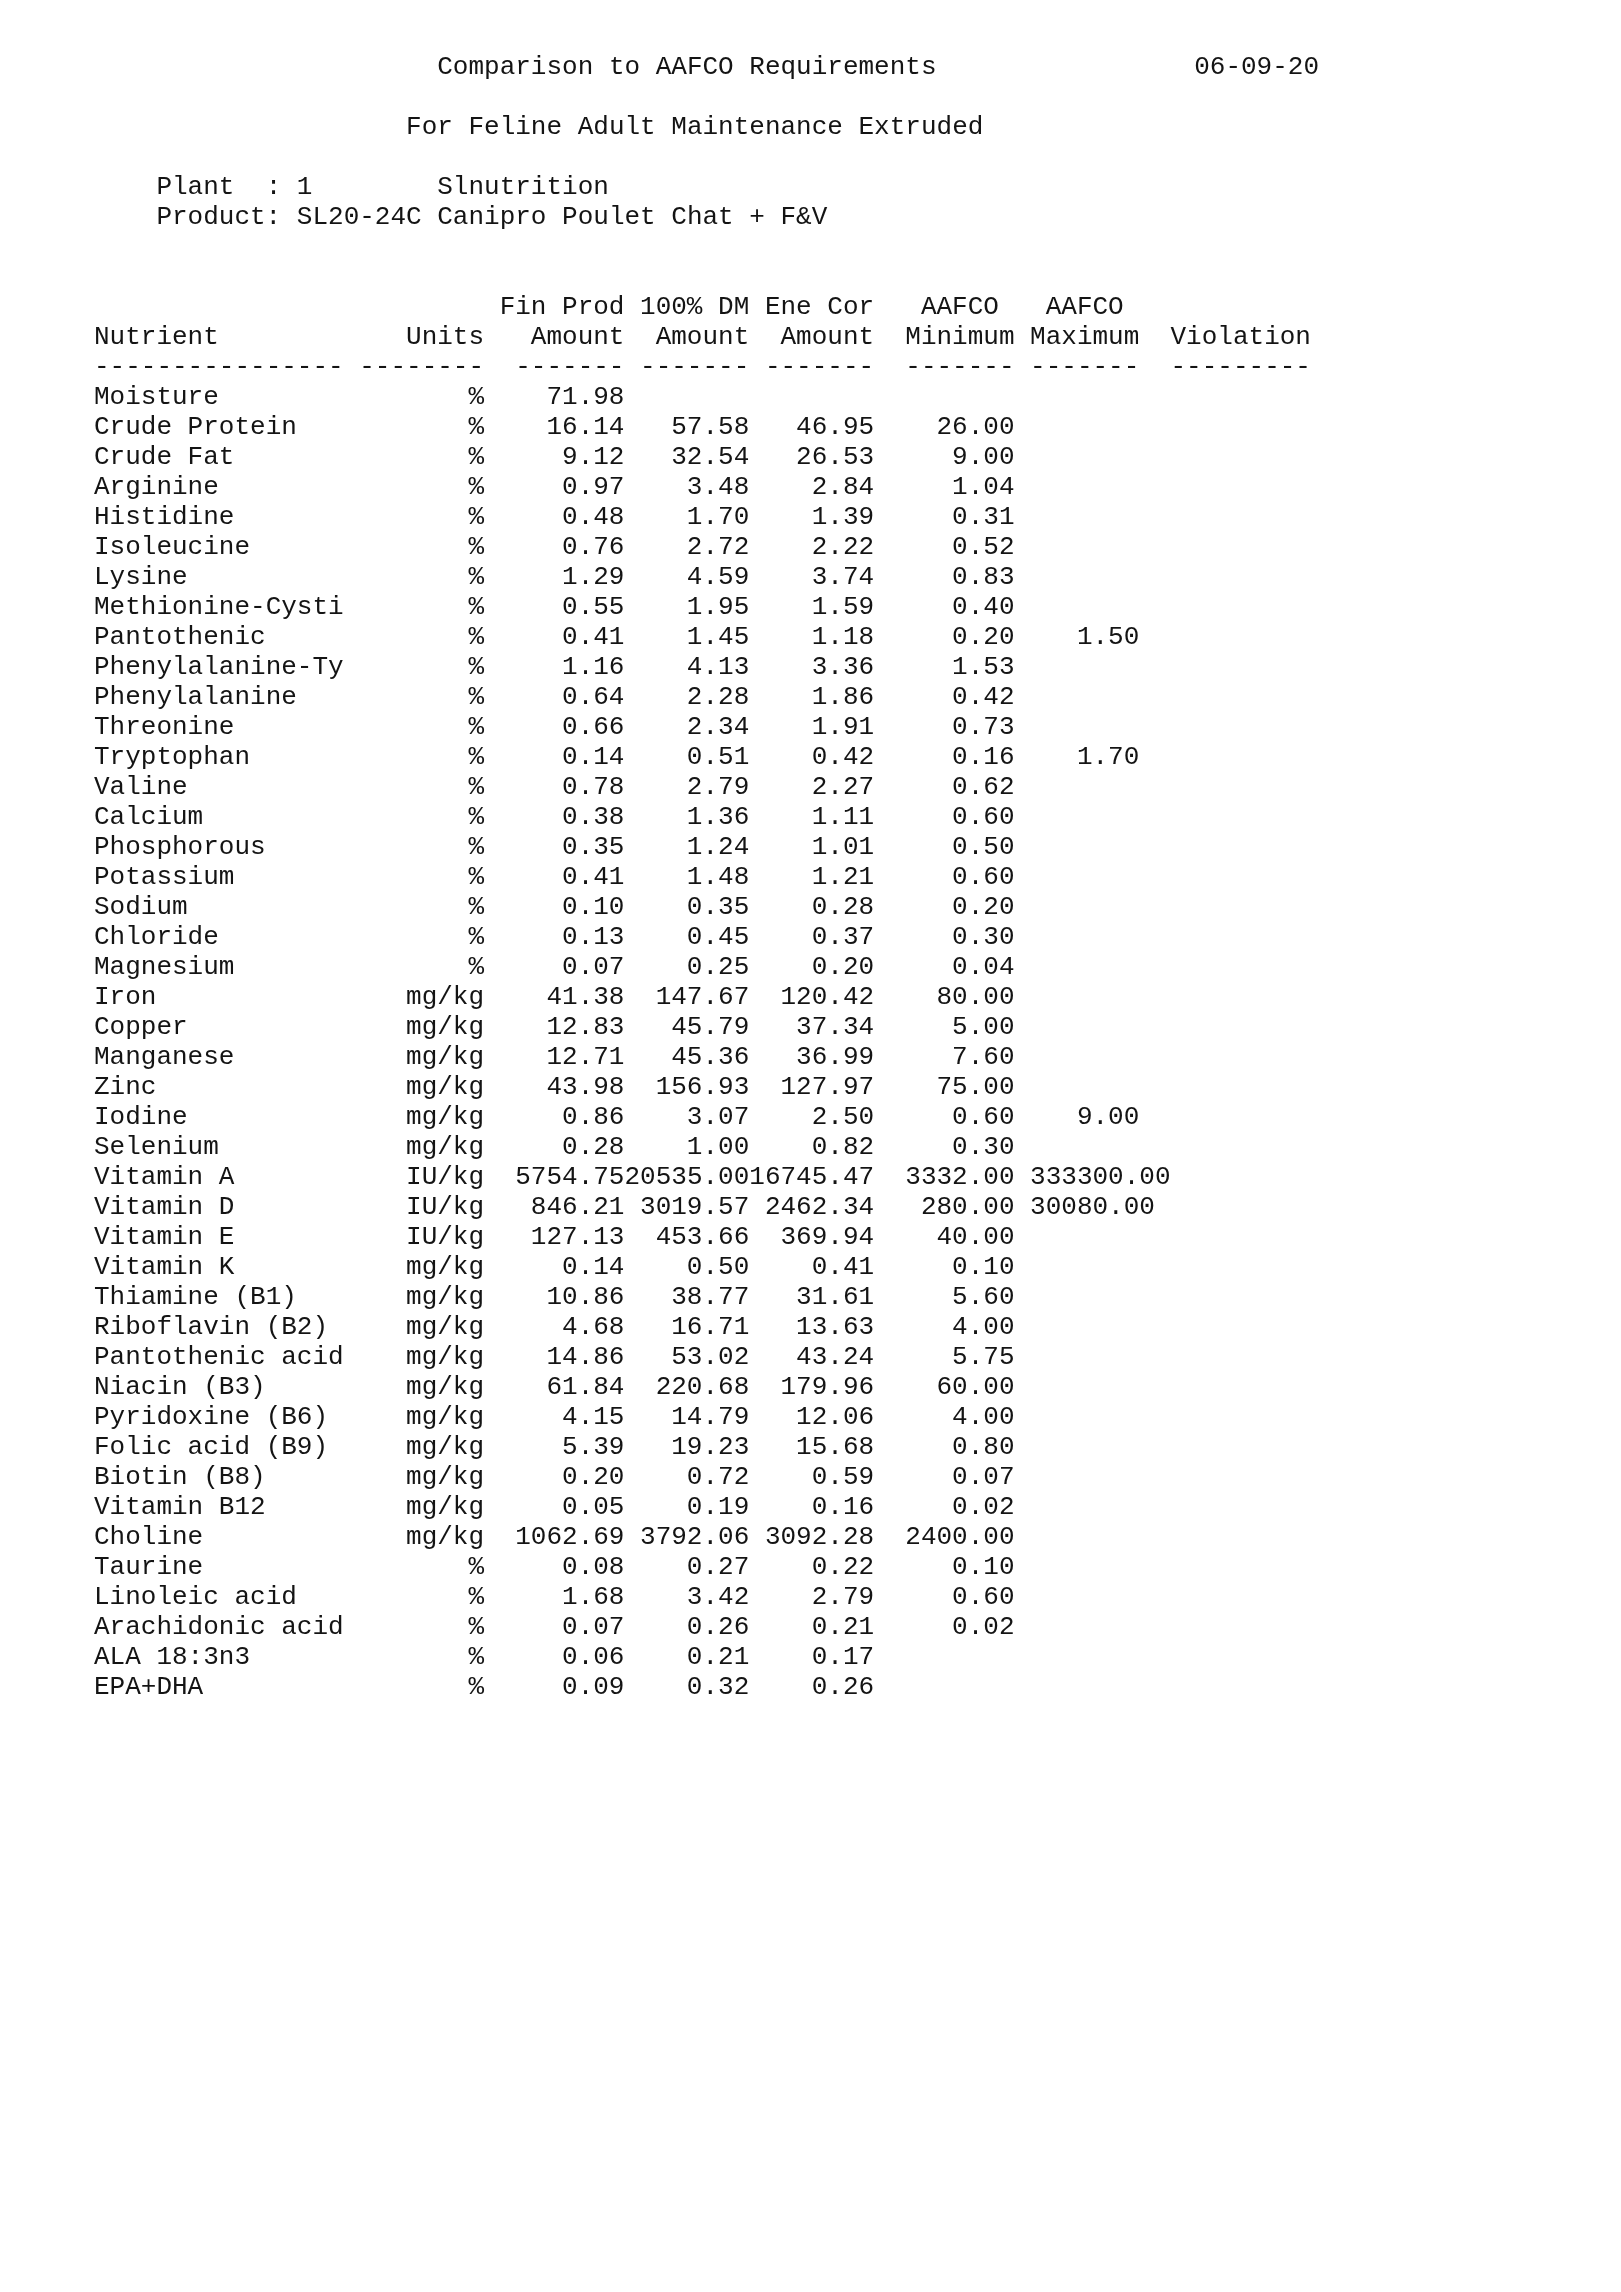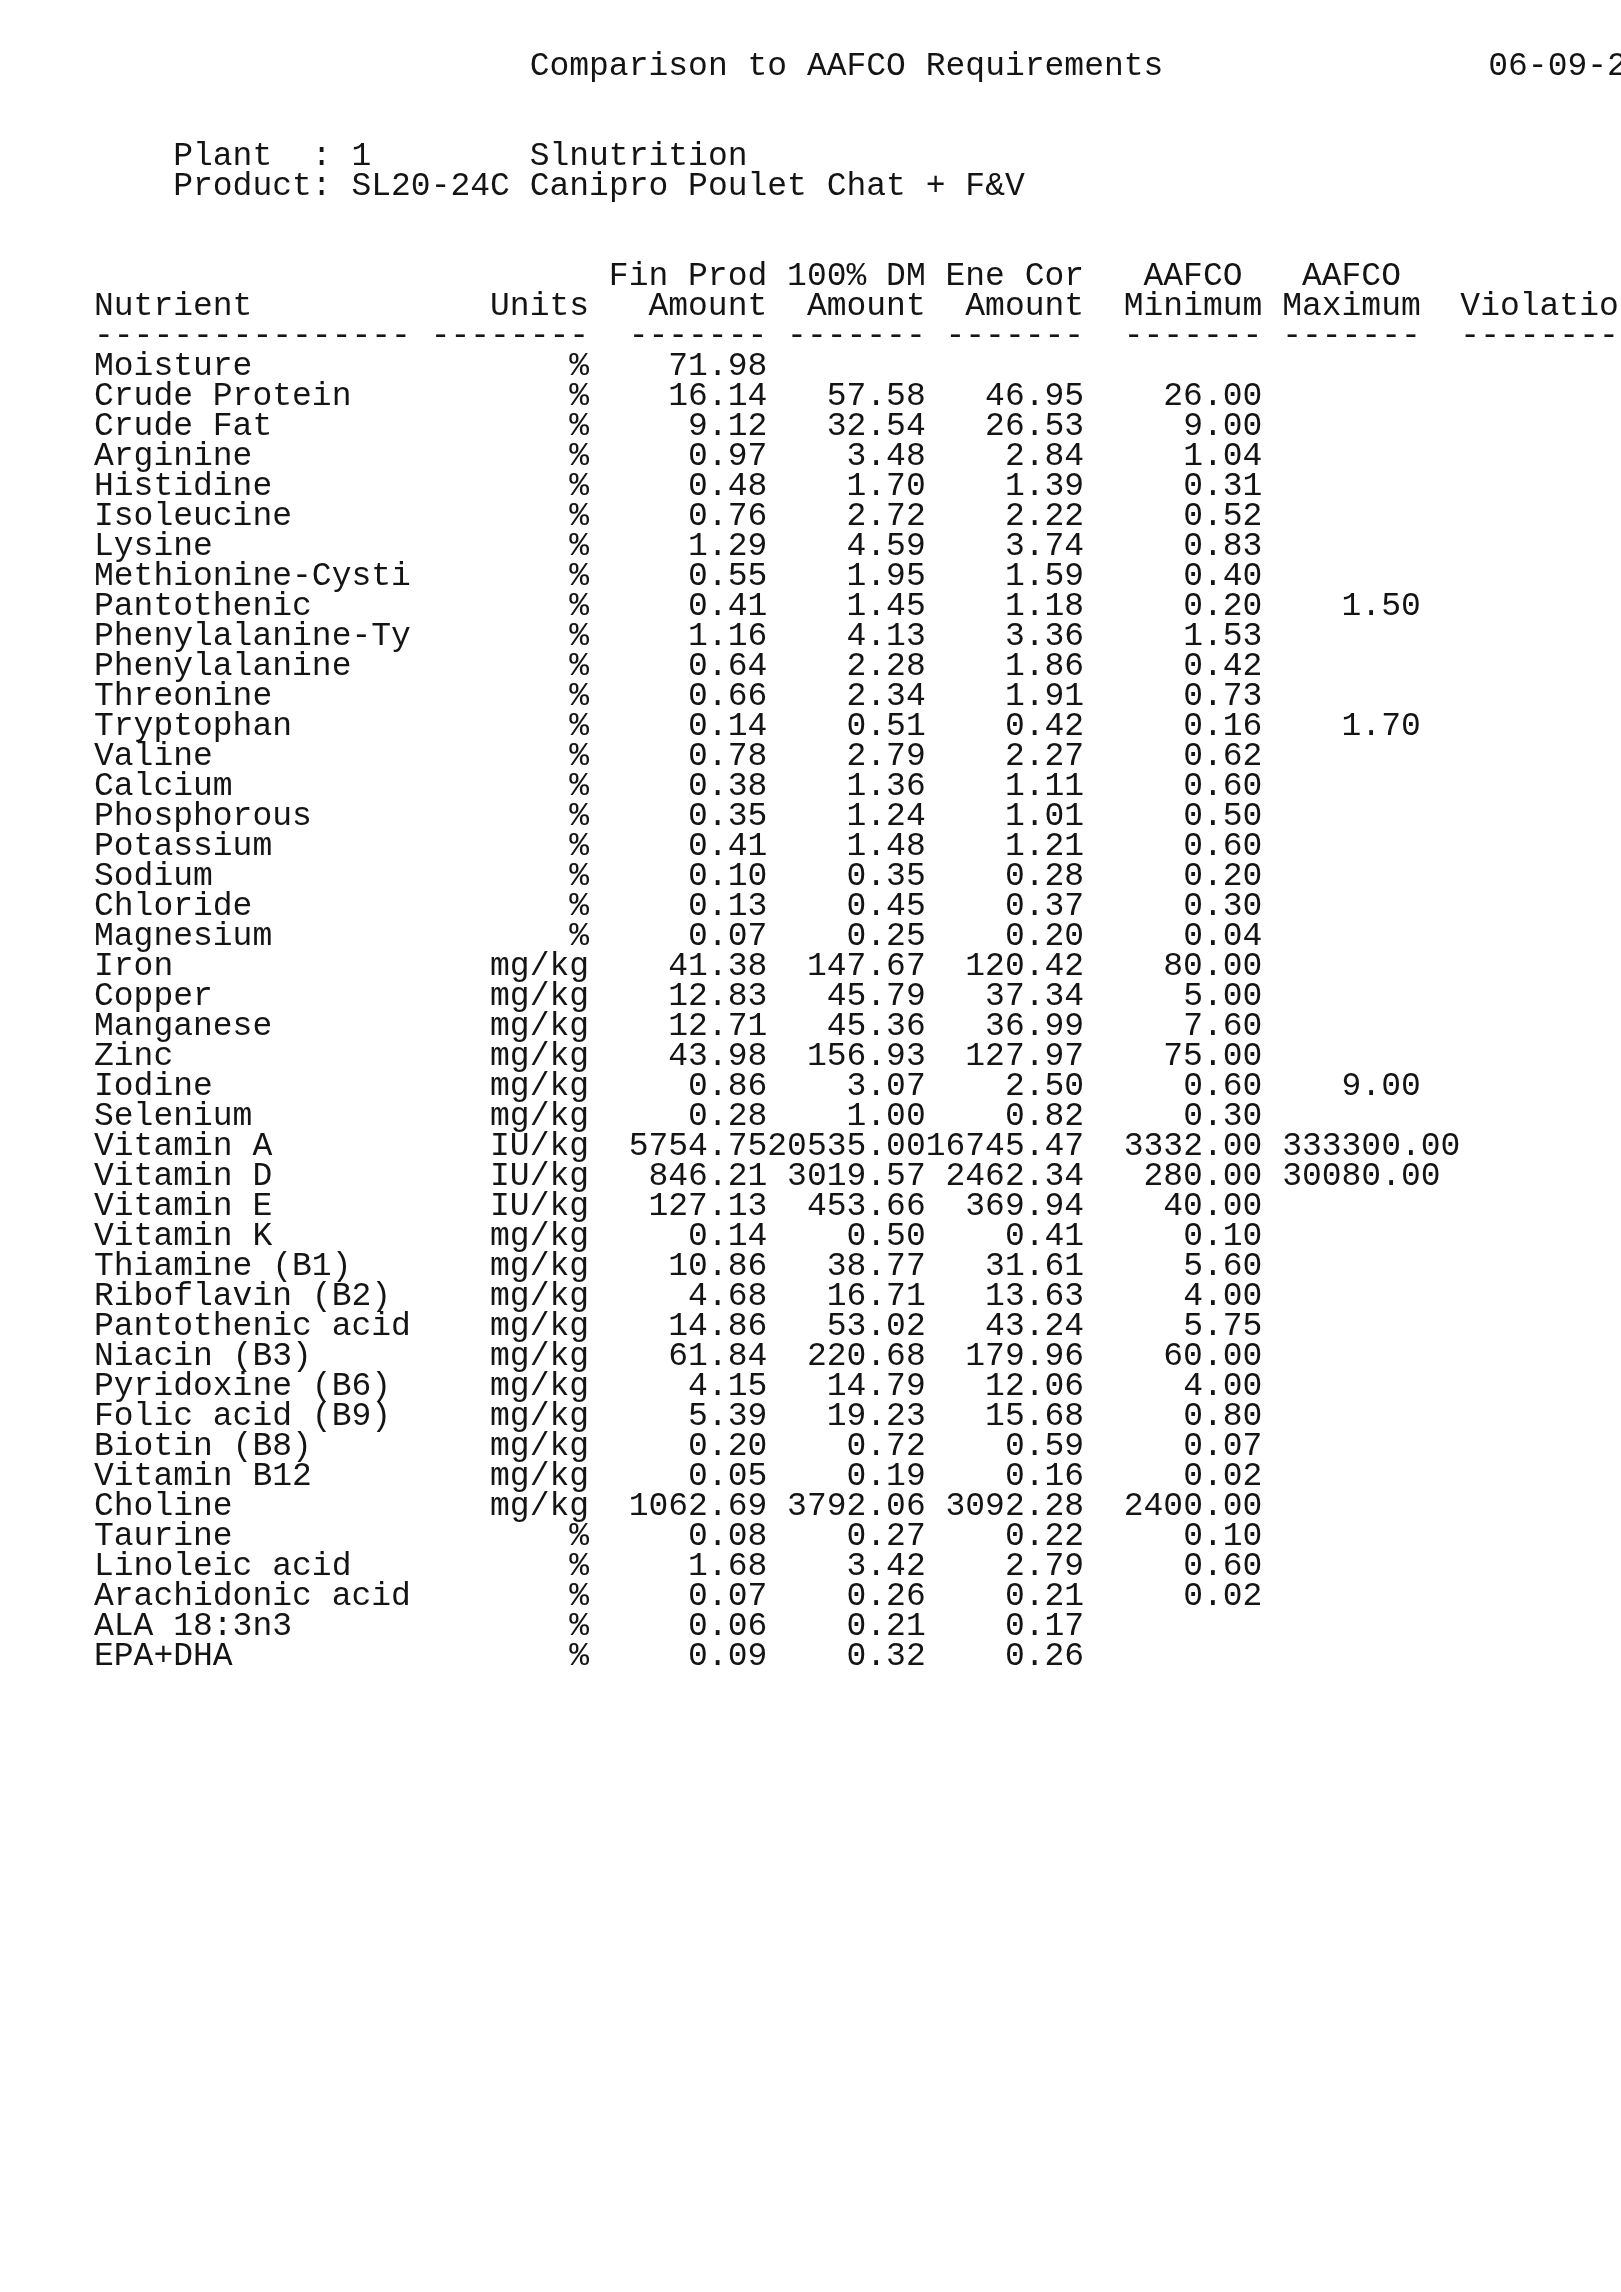--- a/index.html
+++ b/index.html
@@ -3,21 +3,21 @@
 <meta charset="utf-8">
 <style>
   html,body{margin:0;padding:0;background:#e8e8e8;}
   .page{
     position:relative;
     width:1621px;height:2293px;
     margin:0 auto;
     background:#ffffff;
     overflow:hidden;
     font-family:"Liberation Mono","DejaVu Sans Mono",monospace;
-    font-size:33px;
+    font-size:26px;
     line-height:30px;
     color:#141414;
   }
   .doc{
     position:absolute;
     left:94px;top:52px;
     white-space:nowrap;
   }
   .line{height:30px;position:relative;}
   
@@ -45,20 +45,23 @@
 <body>
 
 <div class="page">
   <div class="doc">
 
     <div class="line">
         <span class="abs at-22">Comparison to AAFCO Requirements</span>
         <span class="abs at-70">06-09-20</span>
       </div>
     <div class="line"></div>
+    <div class="line">
+        <span class="abs at-20">For Feline Adult Maintenance Extruded</span>
+      </div>
     <div class="line"></div>
     <div class="line">
         <span class="abs at-4">Plant</span>
         <span class="abs at-11">:</span>
         <span class="abs at-13">1</span>
         <span class="abs at-22">Slnutrition</span>
       </div>
     <div class="line">
         <span class="abs at-4">Product:</span>
         <span class="abs at-13">SL20-24C Canipro Poulet Chat + F&amp;V</span>

